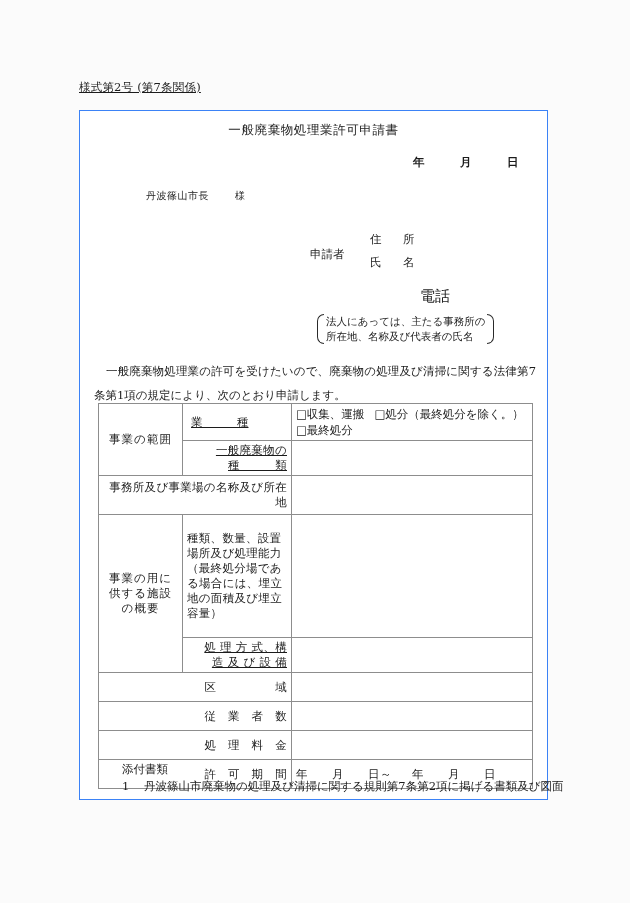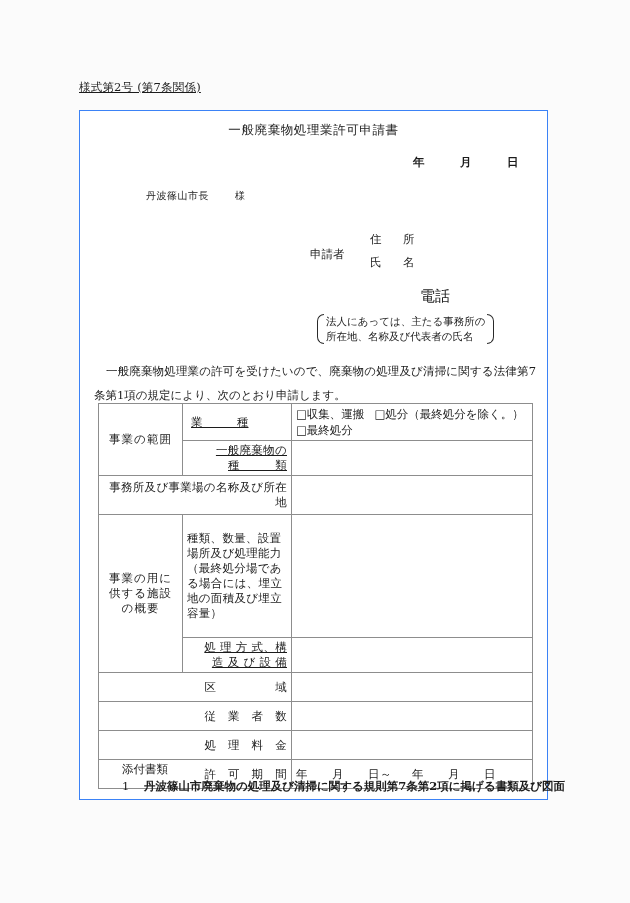--- a/index.html
+++ b/index.html
@@ -222,21 +222,20 @@
   }
   .attach-item {
     display: flex;
   }
   .attach-num {
     flex: 0 0 22px;
   }
   .attach-txt {
     flex: 1;
     white-space: nowrap;
-    font-weight: bold;
   }
 </style>
 </head>
 <body>
 
 <div class="page">
 
   <div class="form-no">様式第2号 (第7条関係)</div>
 
   <div class="frame">

